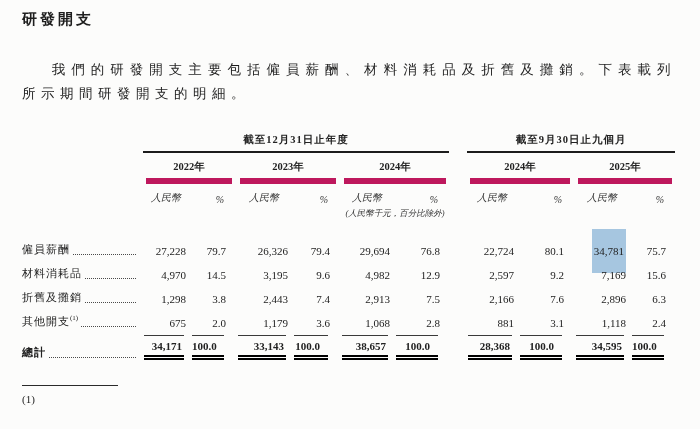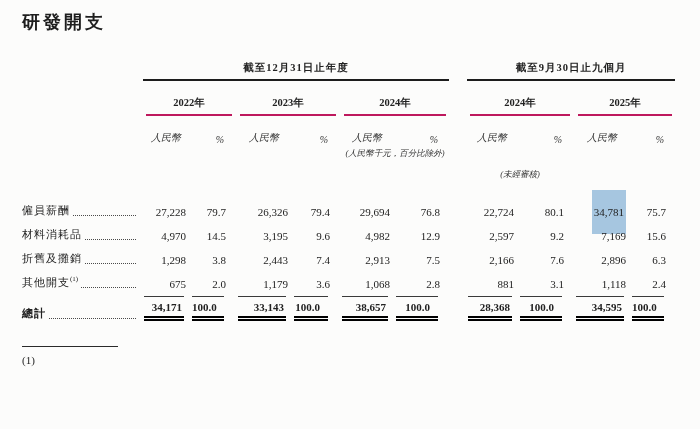--- a/index.html
+++ b/index.html
@@ -6,21 +6,21 @@
   html, body { width: 700px; height: 429px; }
   body {
     background: #fcfcfb;
     color: #1e1e1e;
     font-family: "Liberation Serif", "DejaVu Serif", serif;
     overflow: hidden;
   }
   .page { padding: 6px 24px 0 22px; }
 
   .sec-title {
-    font-size: 18px;
+    font-size: 15px;
     font-weight: bold;
     letter-spacing: 3px;
     margin-top: 4px;
     font-family: Liberation Serif, serif;
   }
 
   .intro {
     margin-top: 29px;
     font-size: 13.5px;
     letter-spacing: 5.5px;
@@ -53,23 +53,23 @@
     text-align: center;
     letter-spacing: 1px;
     border-bottom: 2px solid #1c1c1c;
     padding-bottom: 4px;
     margin: 0 1px;
   }
   tr.yr th { padding-top: 7px; }
   .yrline {
     font-weight: bold;
     text-align: center;
-    border-bottom: 2px solid #be185d;
+    border-bottom: 6px solid #be185d;
     padding-bottom: 4px;
-    margin: 8px 4px;
+    margin: 0 4px;
   }
   tr.sub th {
     font-style: italic;
     font-size: 10px;
     padding-top: 7px;
     color: #333;
   }
   tr.sub th.cur { text-align: center; }
   tr.sub th.pct { text-align: right; padding-right: 12px; }
   tr.note1 td, tr.note2 td {
@@ -133,20 +133,21 @@
   }
   .fnm { margin-right: 14px; letter-spacing: 0; }
 </style>
 </head>
 <body style="color: rgb(30, 30, 30);">
 
 <div class="page">
 
   <div class="sec-title">研發開支</div>
 
+  <p class="intro">我們的研發開支主要包括僱員薪酬、材料消耗品及折舊及攤銷。下表載列所示期間研發開支的明細。</p>
 
   <table class="rd">
     <colgroup>
       <col style="width:120px">
         <col style="width:48px">
         <col style="width:46px">
       <col style="width:56px">
         <col style="width:48px">
         <col style="width:54px">
       <col style="width:56px">
@@ -204,25 +205,20 @@
       </tr>
 
       <tr class="note1">
         <td></td>
         <td colspan="4"></td>
         <td colspan="2">(人民幣千元，百分比除外)</td>
         <td class="gap"></td>
         <td colspan="4"></td>
       </tr>
 
-      <tr class="note2">
-        <td colspan="8"></td>
-        <td colspan="2">(未經審核)</td>
-        <td colspan="2"></td>
-      </tr>
 
       <tr class="br first">
         <th class="rl">
           <div class="rlwrap">
             <span class="rl-t"><span>僱員薪酬</span><sup></sup></span>
             <span class="dots"></span>
           </div>
         </th>
         <td class="v">27,228</td>
         <td class="p">79.7</td>

